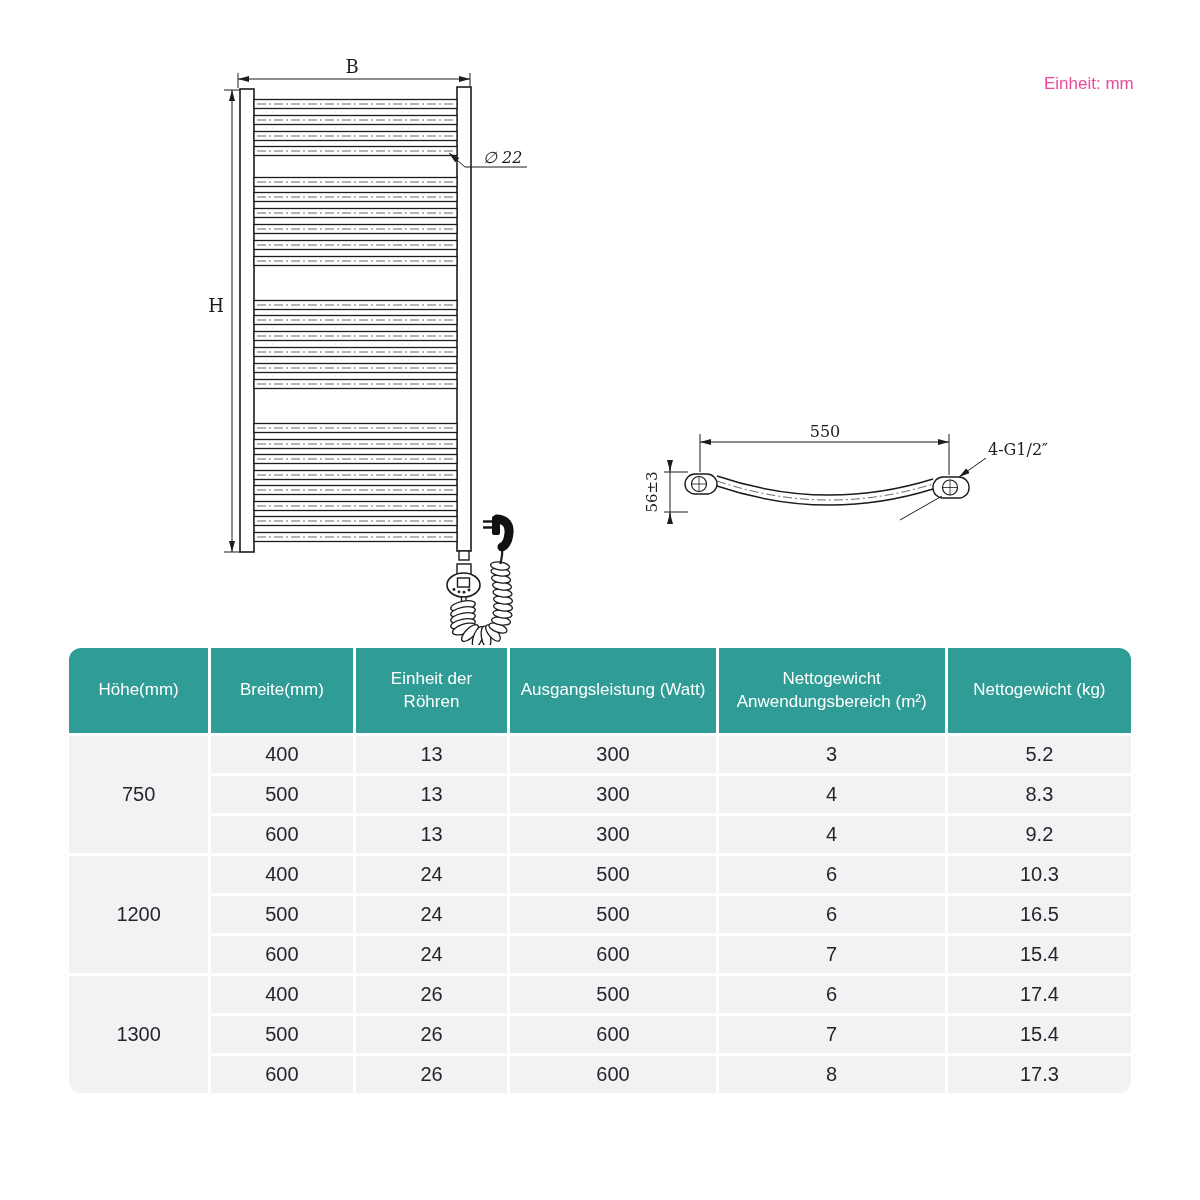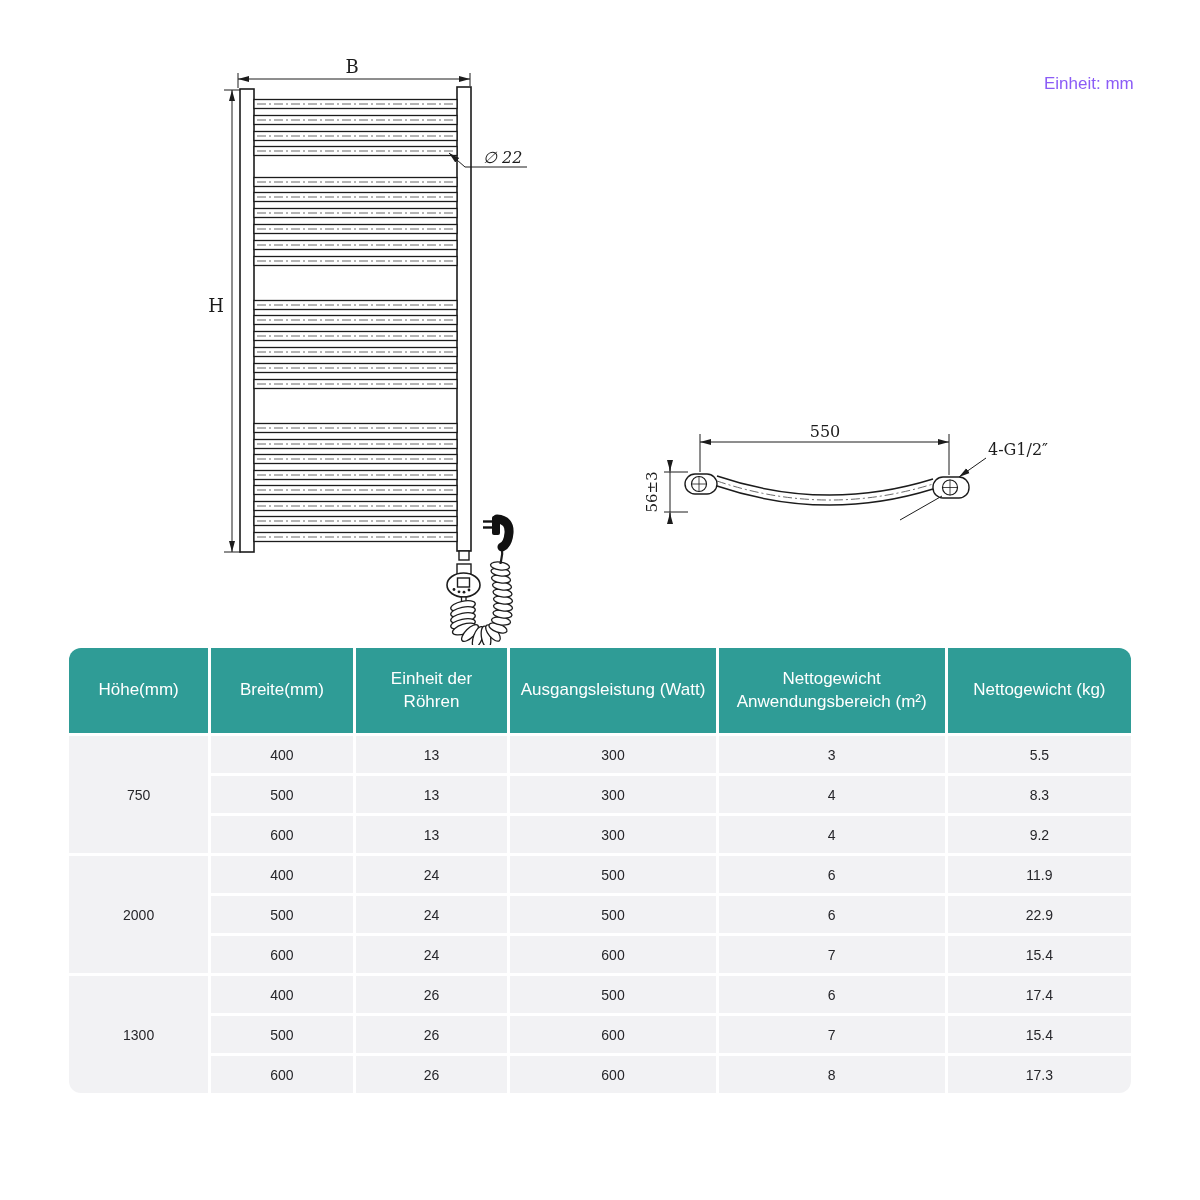--- a/index.html
+++ b/index.html
@@ -1,37 +1,37 @@
 <!DOCTYPE html>
 <html><head>
 <meta charset="utf-8">
 <style>
   html,body{margin:0;padding:0;}
   body{
     width:1200px;height:1200px;position:relative;background:#ffffff;
     font-family:"Liberation Sans", sans-serif;overflow:hidden;
   }
   .unit-note{
-    position:absolute;left:1044px;top:74px;font-size:17px;color:#8b5cf6;
+    position:absolute;left:1044px;top:74px;font-size:17px;color:#ec4899;
   }
   svg text{font-family:"DejaVu Serif", serif;fill:#1c1c1c;}
   .drw{position:absolute;}
 
   
   table.spec-table{
     position:absolute;left:66px;top:645px;width:1068px;
     border-collapse:separate;border-spacing:3px;table-layout:fixed;
   }
   table.spec-table th{
     background:#2f9c96;color:#ffffff;font-weight:400;font-size:17px;
     line-height:1.32;text-align:center;vertical-align:middle;
     height:81px;padding:2px 8px;
   }
   table.spec-table td{
-    background:#f2f2f4;color:#26262a;font-size:14px;text-align:center;
+    background:#f2f2f4;color:#26262a;font-size:20px;text-align:center;
     vertical-align:middle;height:37px;padding:0 4px;
   }
   th.c-tl{border-top-left-radius:12px;}
   th.c-tr{border-top-right-radius:12px;}
   td.c-bl{border-bottom-left-radius:12px;}
   td.c-br{border-bottom-right-radius:12px;}
 </style>
 </head>
 <body>
 
@@ -207,50 +207,50 @@
       <th class="c-tr">Nettogewicht (kg)</th>
     </tr>
   </thead>
   <tbody>
     <tr>
       <td rowspan="3">750</td>
       <td>400</td>
       <td>13</td>
       <td>300</td>
       <td>3</td>
-      <td>5.5</td>
+      <td>5.2</td>
     </tr>
     <tr>
       <td>500</td>
       <td>13</td>
       <td>300</td>
       <td>4</td>
       <td>8.3</td>
     </tr>
     <tr>
       <td>600</td>
       <td>13</td>
       <td>300</td>
       <td>4</td>
       <td>9.2</td>
     </tr>
     <tr>
-      <td rowspan="3">2000</td>
+      <td rowspan="3">1200</td>
       <td>400</td>
       <td>24</td>
       <td>500</td>
       <td>6</td>
-      <td>11.9</td>
+      <td>10.3</td>
     </tr>
     <tr>
       <td>500</td>
       <td>24</td>
       <td>500</td>
       <td>6</td>
-      <td>22.9</td>
+      <td>16.5</td>
     </tr>
     <tr>
       <td>600</td>
       <td>24</td>
       <td>600</td>
       <td>7</td>
       <td>15.4</td>
     </tr>
     <tr>
       <td rowspan="3" class="c-bl">1300</td>

